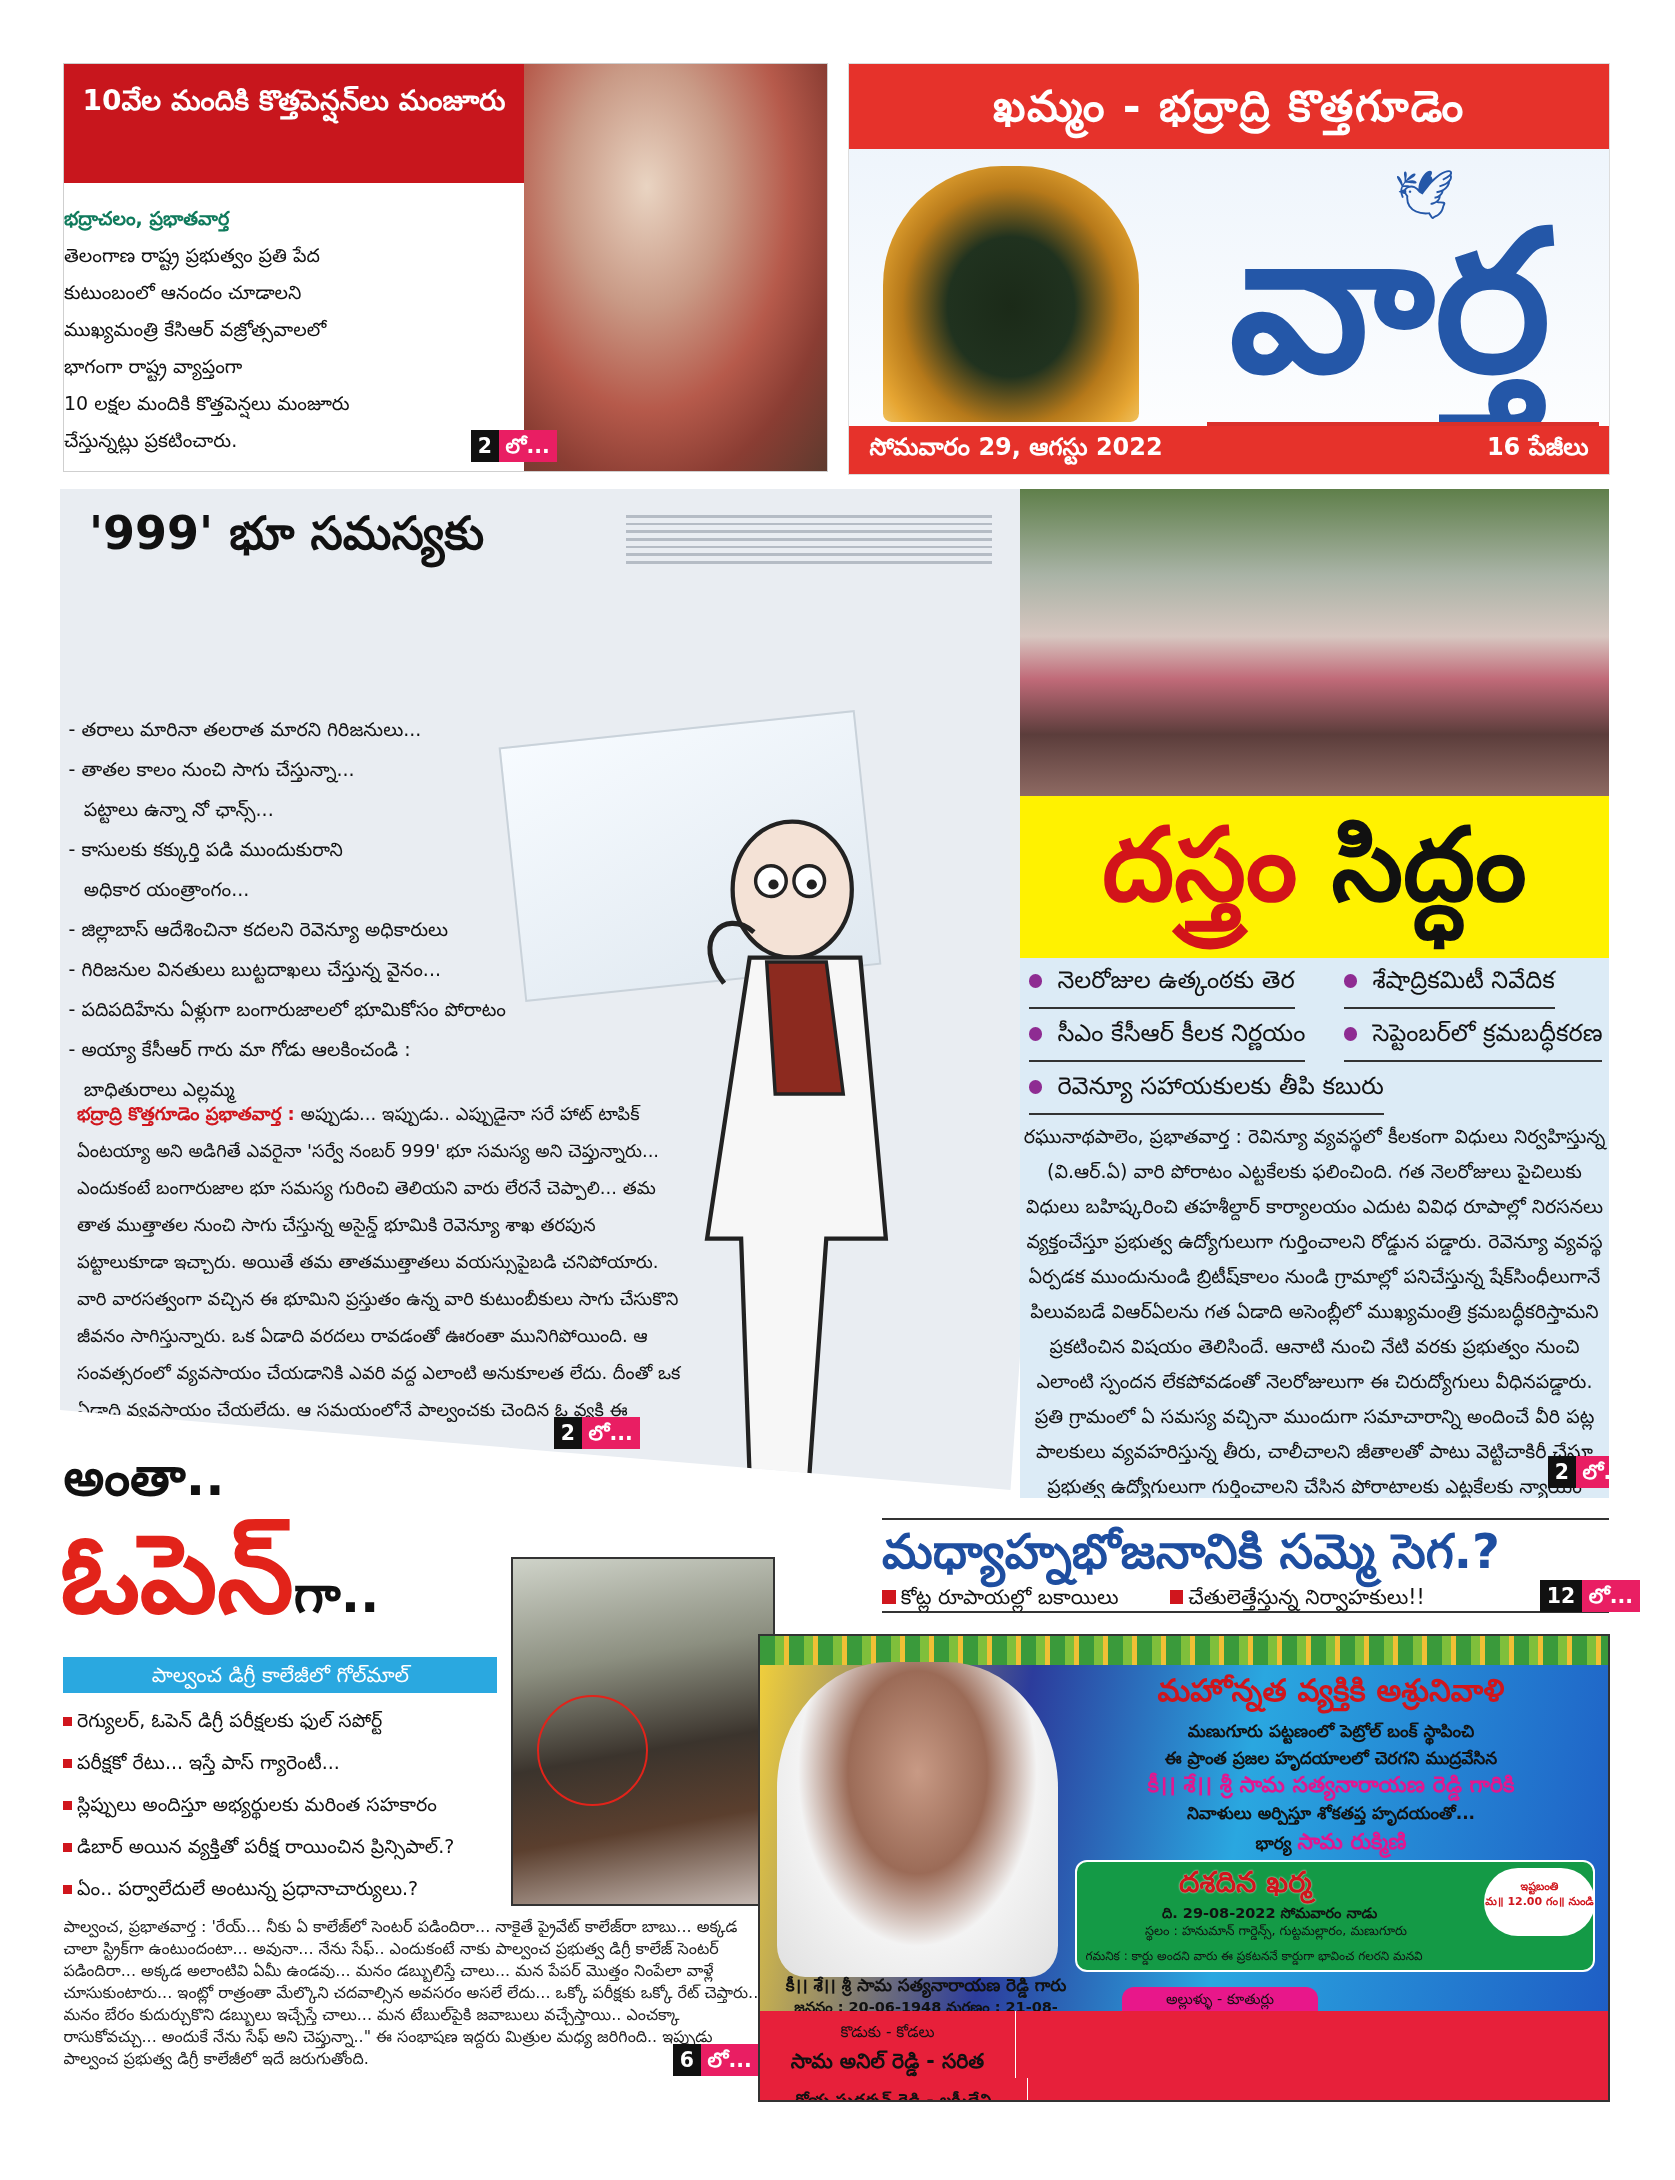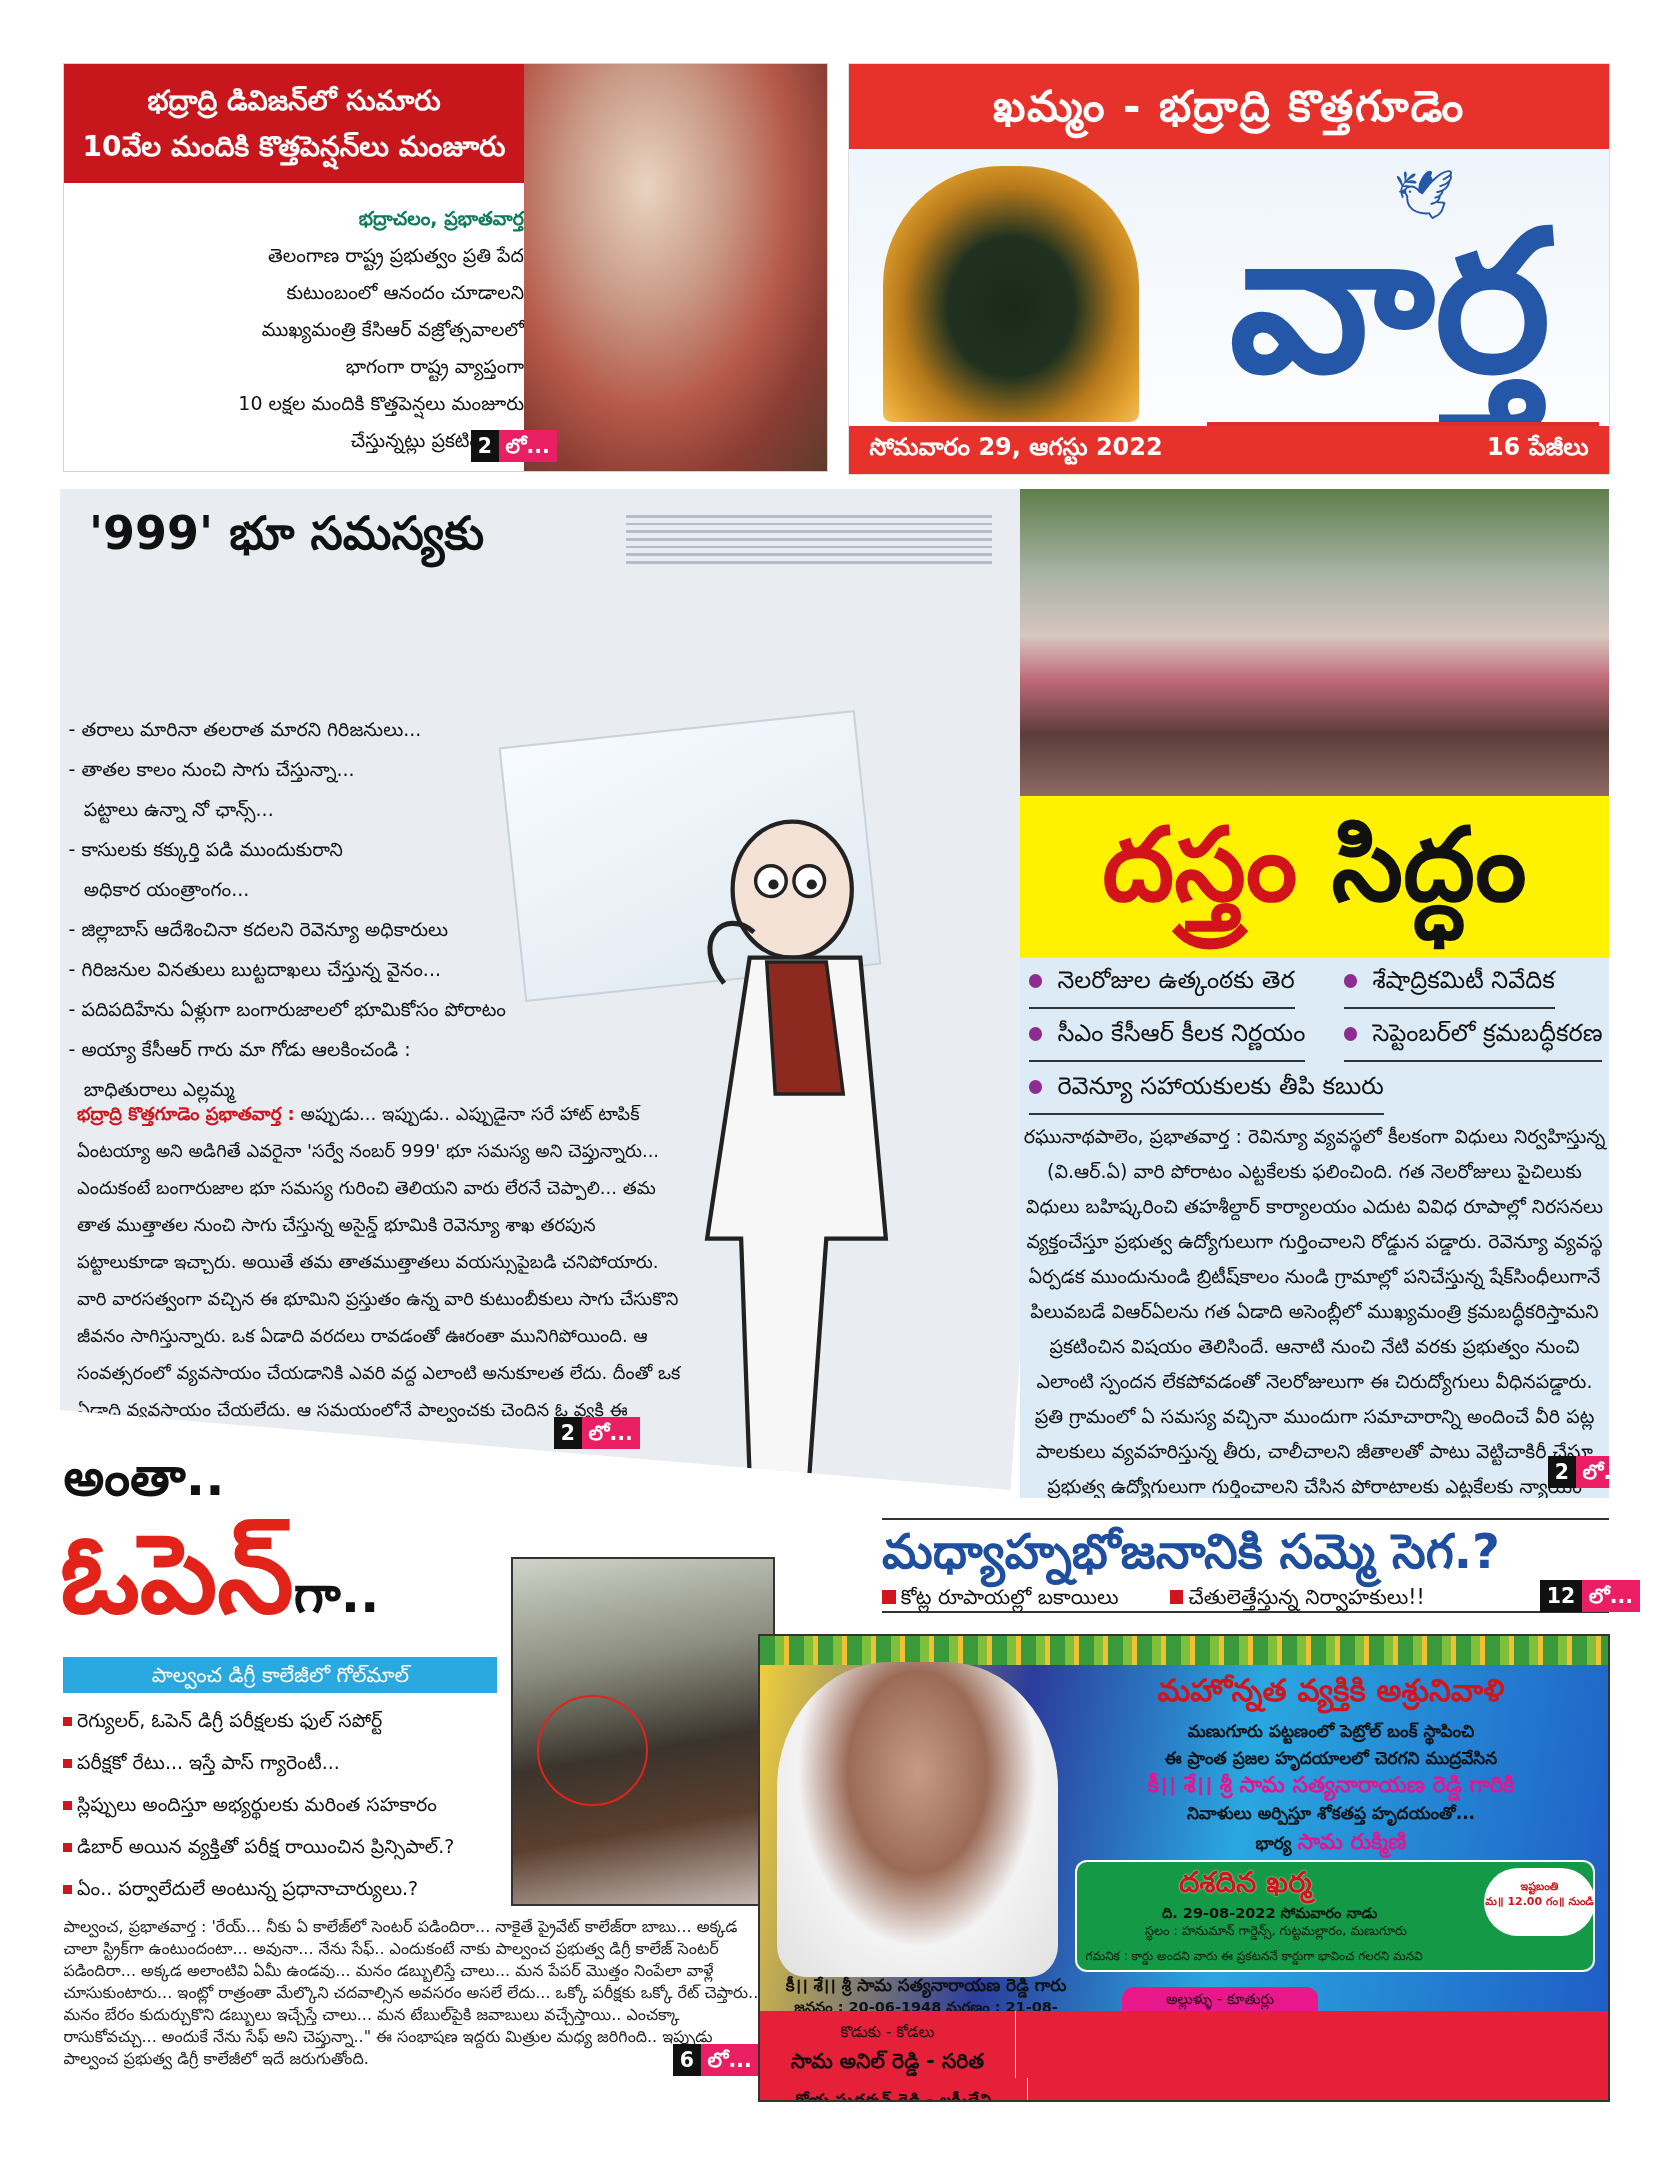--- a/index.html
+++ b/index.html
@@ -3,21 +3,21 @@
 <meta charset="utf-8">
 <style>
   * { box-sizing: border-box; margin: 0; padding: 0; }
   html, body { width: 1675px; height: 2181px; background: #ffffff; overflow: hidden; }
   body { position: relative; font-family: "DejaVu Sans", sans-serif; color: #111; }
   .abs { position: absolute; }
 
   
   #pension { left: 63px; top: 63px; width: 765px; height: 409px; border: 1.7px solid #cfcfcf; background: #fff; overflow: hidden; }
   #pension .head { position: absolute; left: 0; top: 0; width: 460px; height: 119px; background: #c8161d; color: #fff; font-weight: bold; font-size: 28px; line-height: 46px; text-align: center; padding-top: 13.6px; }
-  #pension .body { position: absolute; left: 0; top: 136px; width: 460px; text-align: right; font-size: 19px; line-height: 37px; color: #111; }
+  #pension .body { position: absolute; left: 0; top: 136px; width: 460px; text-align: left; font-size: 19px; line-height: 37px; color: #111; }
   #pension .dateline { color: #0f7a5c; font-weight: bold; }
   #pension .photo { position: absolute; left: 460px; top: 0; width: 307px; height: 409px;
      background: radial-gradient(ellipse at 40% 30%, #e9d4c2 0%, #c99a86 30%, #b65a4b 55%, #8a3d33 75%, #5b3a2e 100%); }
   .more-tag { position: absolute; display: flex; height: 32px; font-weight: bold; font-size: 20.4px; }
   .more-tag .num { background: #111; color: #fff; padding: 0 6.8px; line-height: 32px; }
   .more-tag .lo { background: #e91e63; color: #fff; padding: 0 6.8px; line-height: 32px; }
 
   
   #mast { left: 848px; top: 63px; width: 762px; height: 412px; border: 1.7px solid #ddd; overflow: hidden; background: linear-gradient(#eaf2fb, #ffffff); }
   #mast .edition { position: absolute; left: 0; top: 0; width: 100%; height: 85px; background: #e6322b; color: #fff; font-size: 43px; font-weight: bold; text-align: center; line-height: 85px; letter-spacing: 1.7px; }
@@ -94,21 +94,20 @@
   #ad .fam { position: absolute; left: 0; top: 375px; width: 100%; height: 94px; background: #e7203a; display: flex; color: #111; flex-direction: column; }
   #ad .fam .col { border-right: 1.7px solid #fff; text-align: center; padding-top: 12px; }
   #ad .fam .s { font-size: 15.3px; }
   #ad .fam .b { font-size: 20.4px; font-weight: bold; margin-top: 5.1px; }
 </style>
 </head>
 <body>
 
 <section id="pension" class="abs">
   <div class="head">
-    <div>భద్రాద్రి డివిజన్‌లో సుమారు</div>
     <div>10వేల మందికి కొత్తపెన్షన్‌లు మంజూరు</div>
   </div>
   <div class="body">
     <div class="dateline">భద్రాచలం, ప్రభాతవార్త</div>
     <div>తెలంగాణ రాష్ట్ర ప్రభుత్వం ప్రతి పేద</div>
     <div>కుటుంబంలో ఆనందం చూడాలని</div>
     <div>ముఖ్యమంత్రి కేసిఆర్ వజ్రోత్సవాలలో</div>
     <div>భాగంగా రాష్ట్ర వ్యాప్తంగా</div>
     <div>10 లక్షల మందికి కొత్తపెన్షలు మంజూరు</div>
     <div>చేస్తున్నట్లు ప్రకటించారు.</div>

